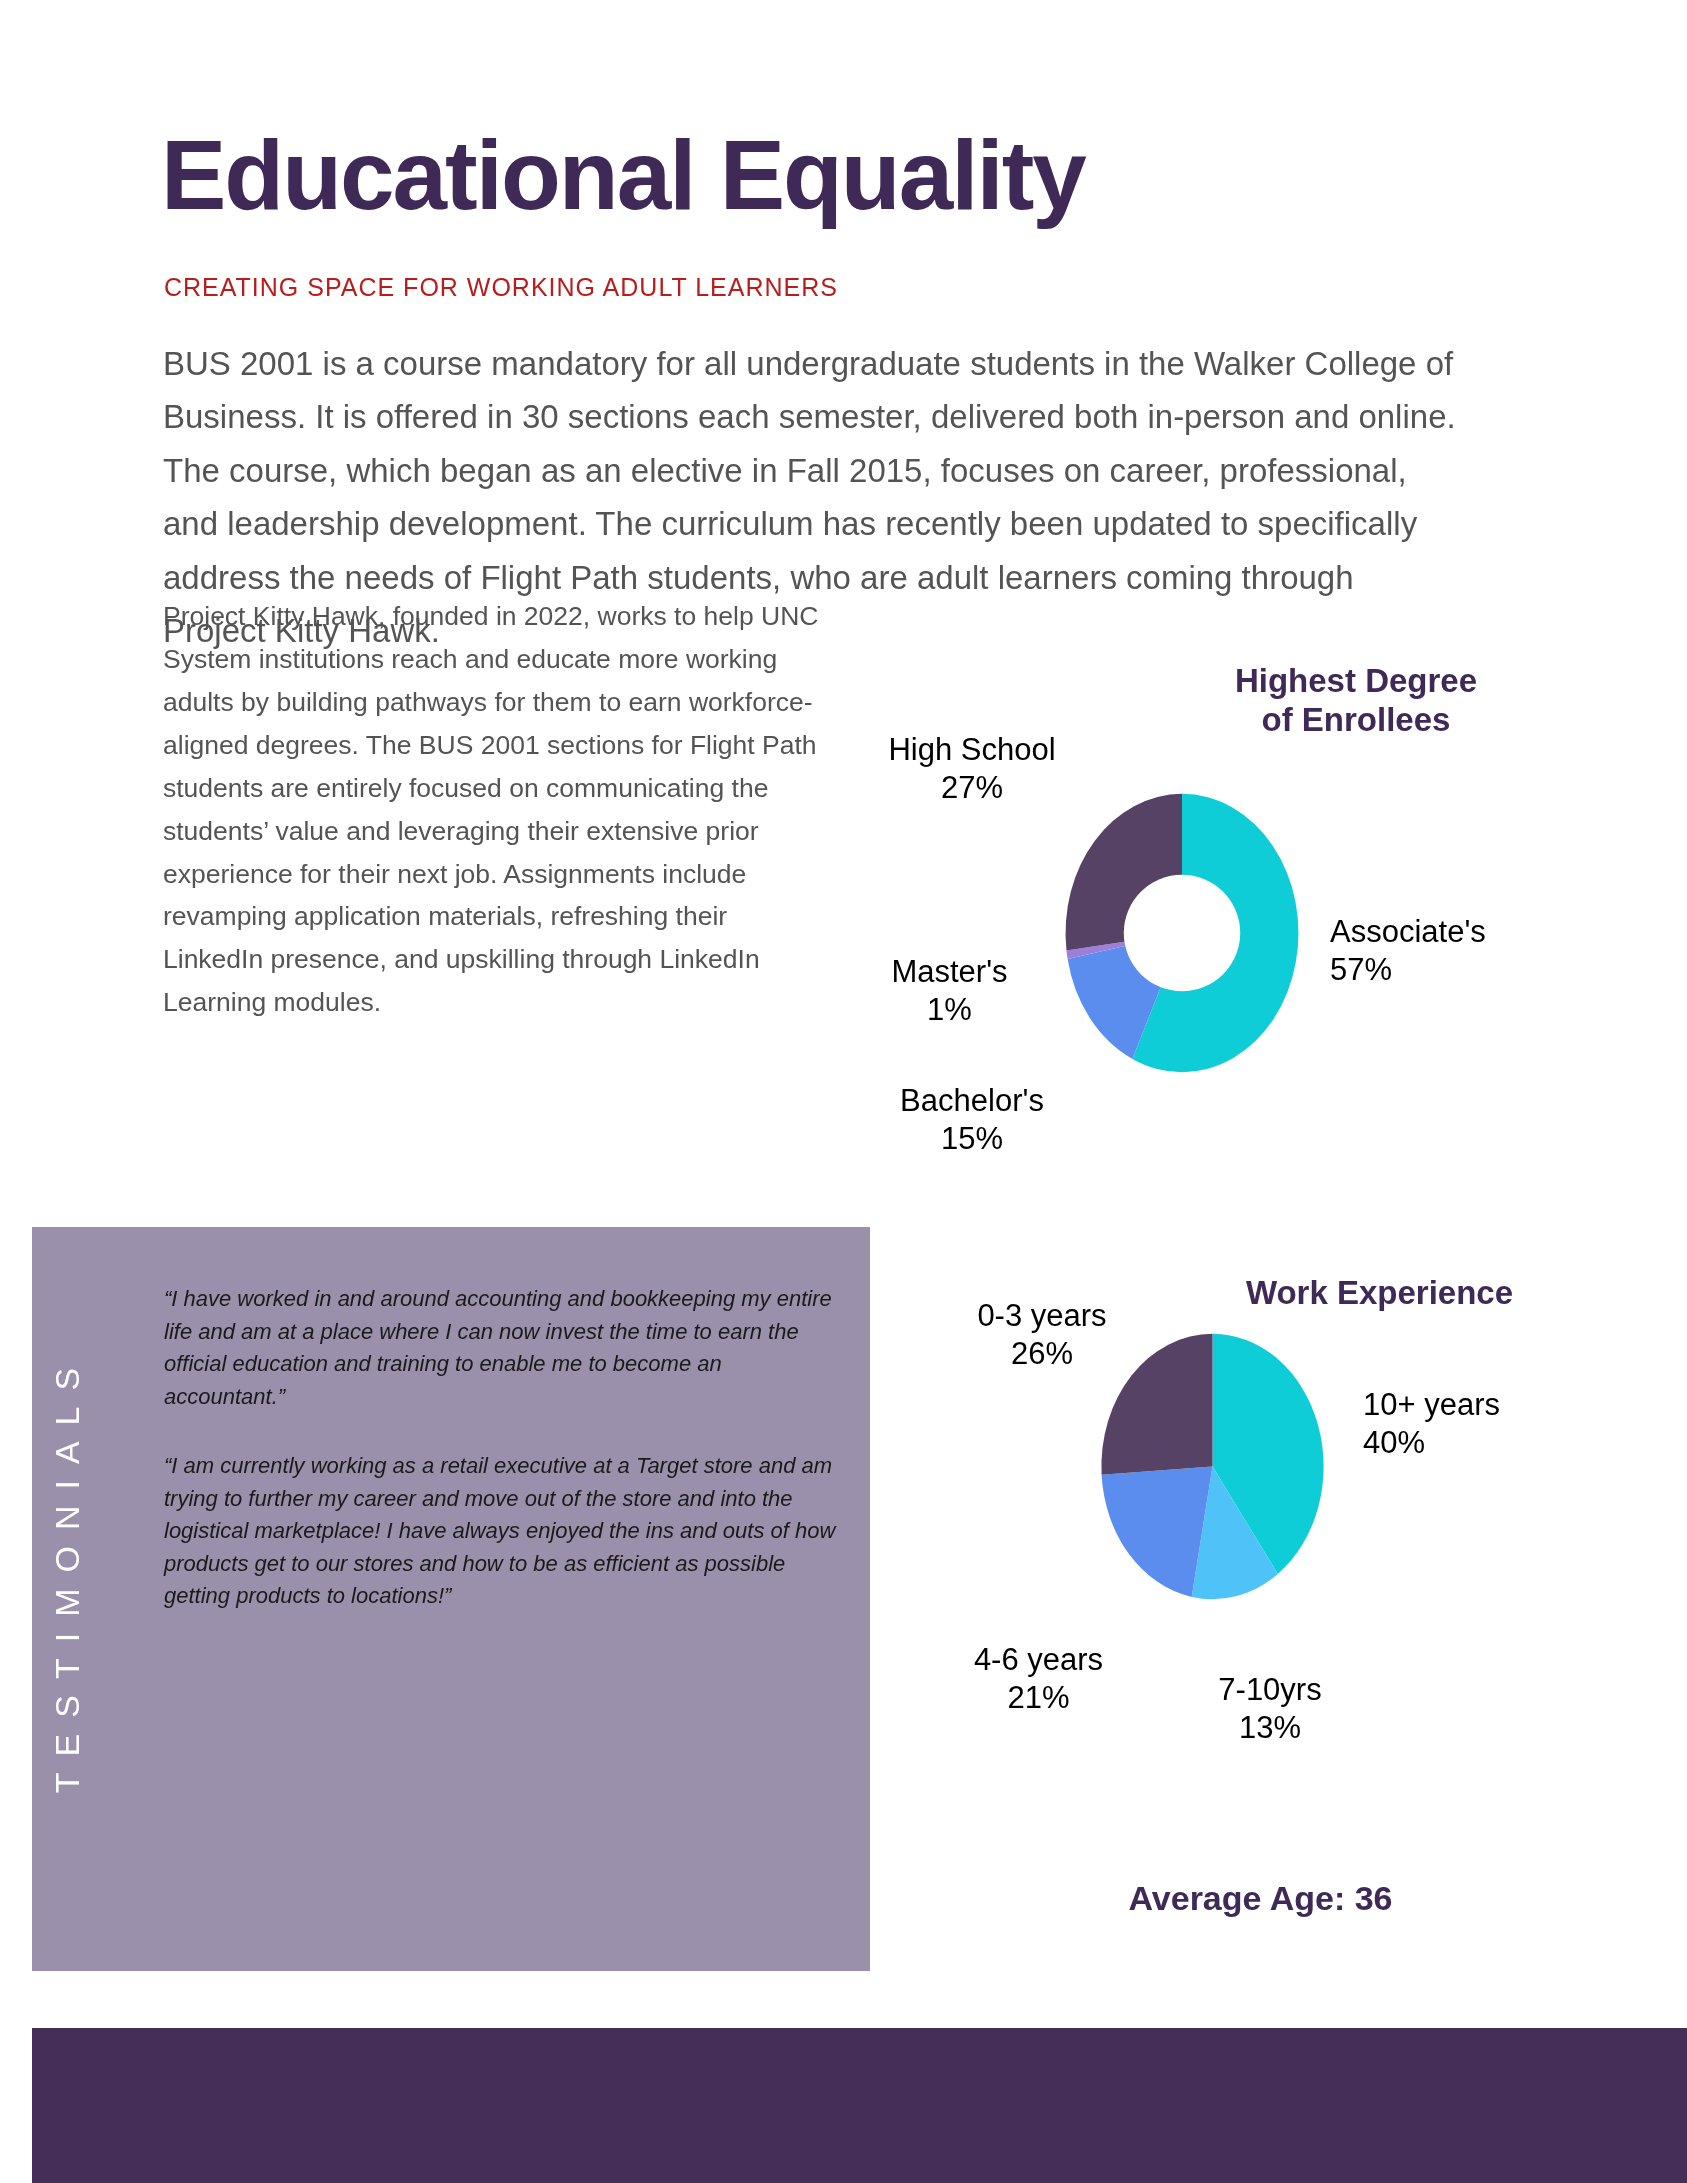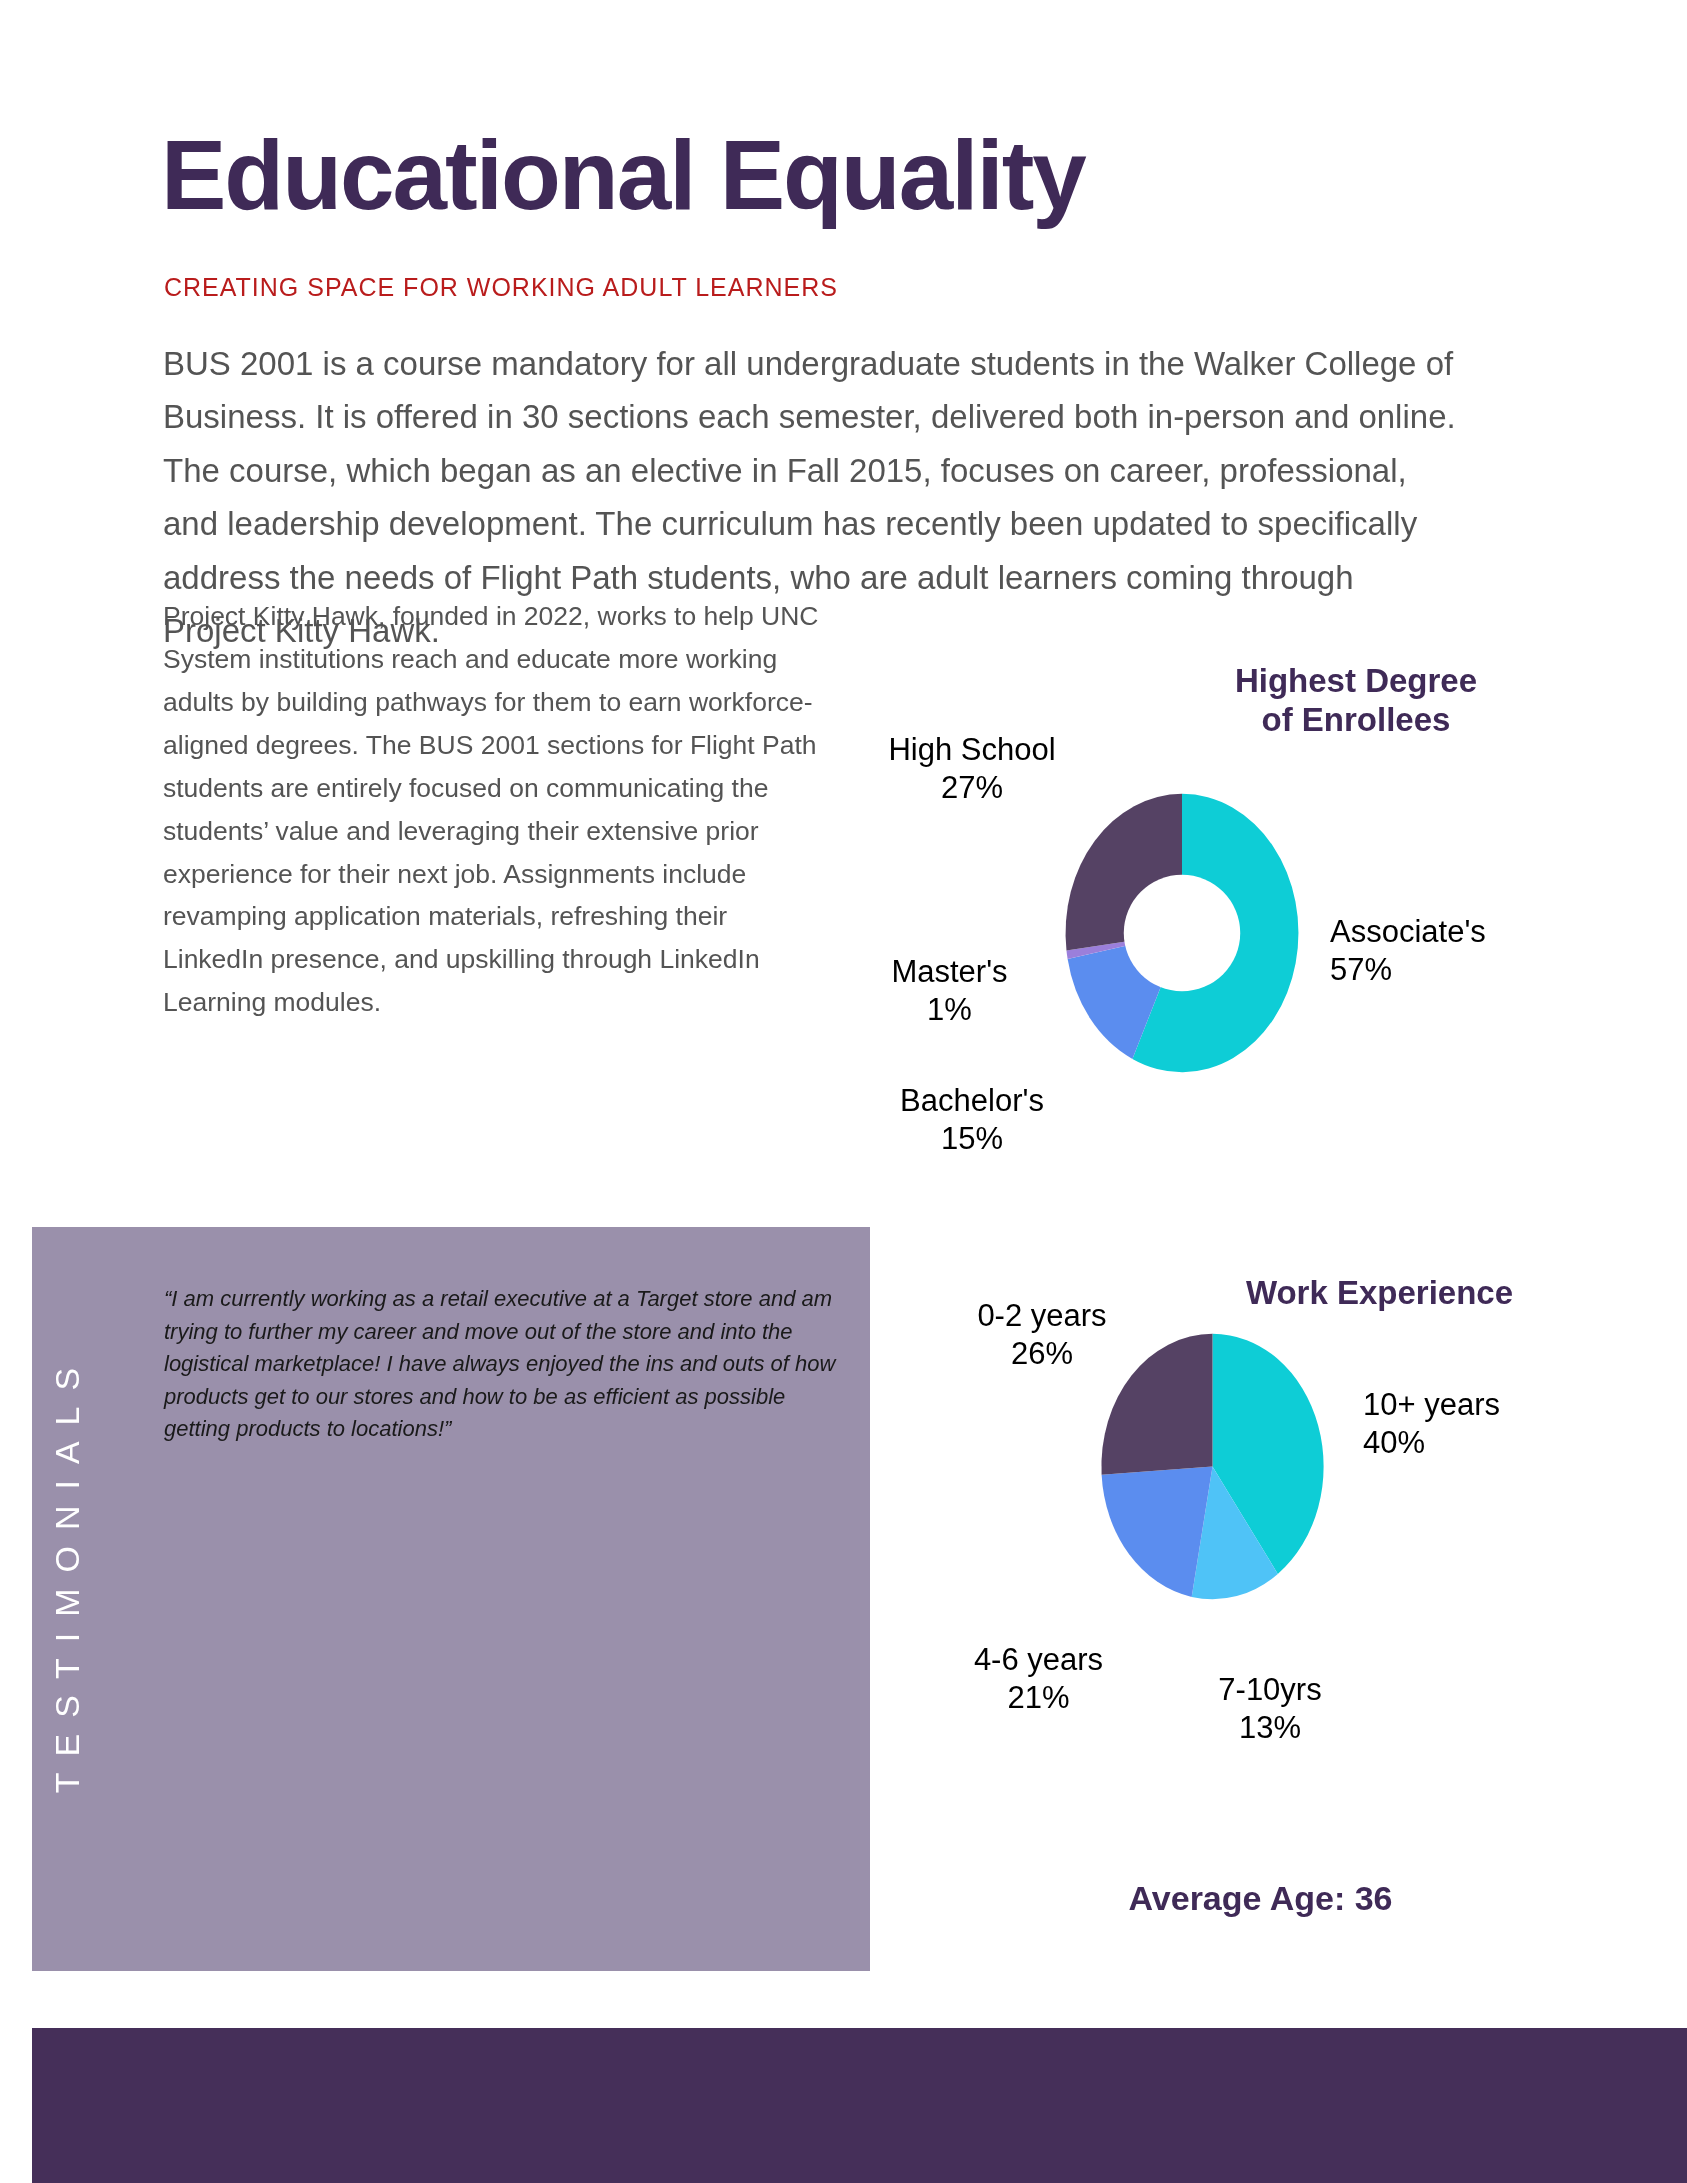--- a/index.html
+++ b/index.html
@@ -170,20 +170,21 @@
 
 <div class="page-title">Educational Equality</div>
 <div class="page-subtitle">CREATING SPACE FOR WORKING ADULT LEARNERS</div>
 
 <div class="intro-paragraph">BUS 2001 is a course mandatory for all undergraduate students in the Walker College of Business. It is offered in 30 sections each semester, delivered both in-person and online. The course, which began as an elective in Fall 2015, focuses on career, professional, and leadership development. The curriculum has recently been updated to specifically address the needs of Flight Path students, who are adult learners coming through Project Kitty Hawk.</div>
 <div class="left-paragraph">Project Kitty Hawk, founded in 2022, works to help UNC System institutions reach and educate more working adults by building pathways for them to earn workforce-aligned degrees. The BUS 2001 sections for Flight Path students are entirely focused on communicating the students’ value and leveraging their extensive prior experience for their next job. Assignments include revamping application materials, refreshing their LinkedIn presence, and upskilling through LinkedIn Learning modules.</div>
 
 <div class="testimonials-panel">
   <div class="testimonials-vertical-label">TESTIMONIALS</div>
   <div class="testimonial-list">
+    <div class="testimonial-item">“I have worked in and around accounting and bookkeeping my entire life and am at a place where I can now invest the time to earn the official education and training to enable me to become an accountant.”</div>
     <div class="testimonial-item">“I am currently working as a retail executive at a Target store and am trying to further my career and move out of the store and into the logistical marketplace! I have always enjoyed the ins and outs of how products get to our stores and how to be as efficient as possible getting products to locations!”</div>
   </div>
 </div>
 
 <div class="chart-block">
   <div class="chart-title donut-title">
     <div>Highest Degree</div>
     <div>of Enrollees</div>
   </div>
 
@@ -243,21 +244,21 @@
     <div>7-10yrs</div>
     <div>13%</div>
   </div>
 
   <div class="slice-label" style="left:926px; top:1641px; width:225px;">
     <div>4-6 years</div>
     <div>21%</div>
   </div>
 
   <div class="slice-label" style="left:926px; top:1297px; width:232px;">
-    <div>0-2 years</div>
+    <div>0-3 years</div>
     <div>26%</div>
   </div>
 
   <div class="average-age">Average Age: 36</div>
 </div>
 
 <div class="bottom-bar"></div>
 
 
 </body></html>

